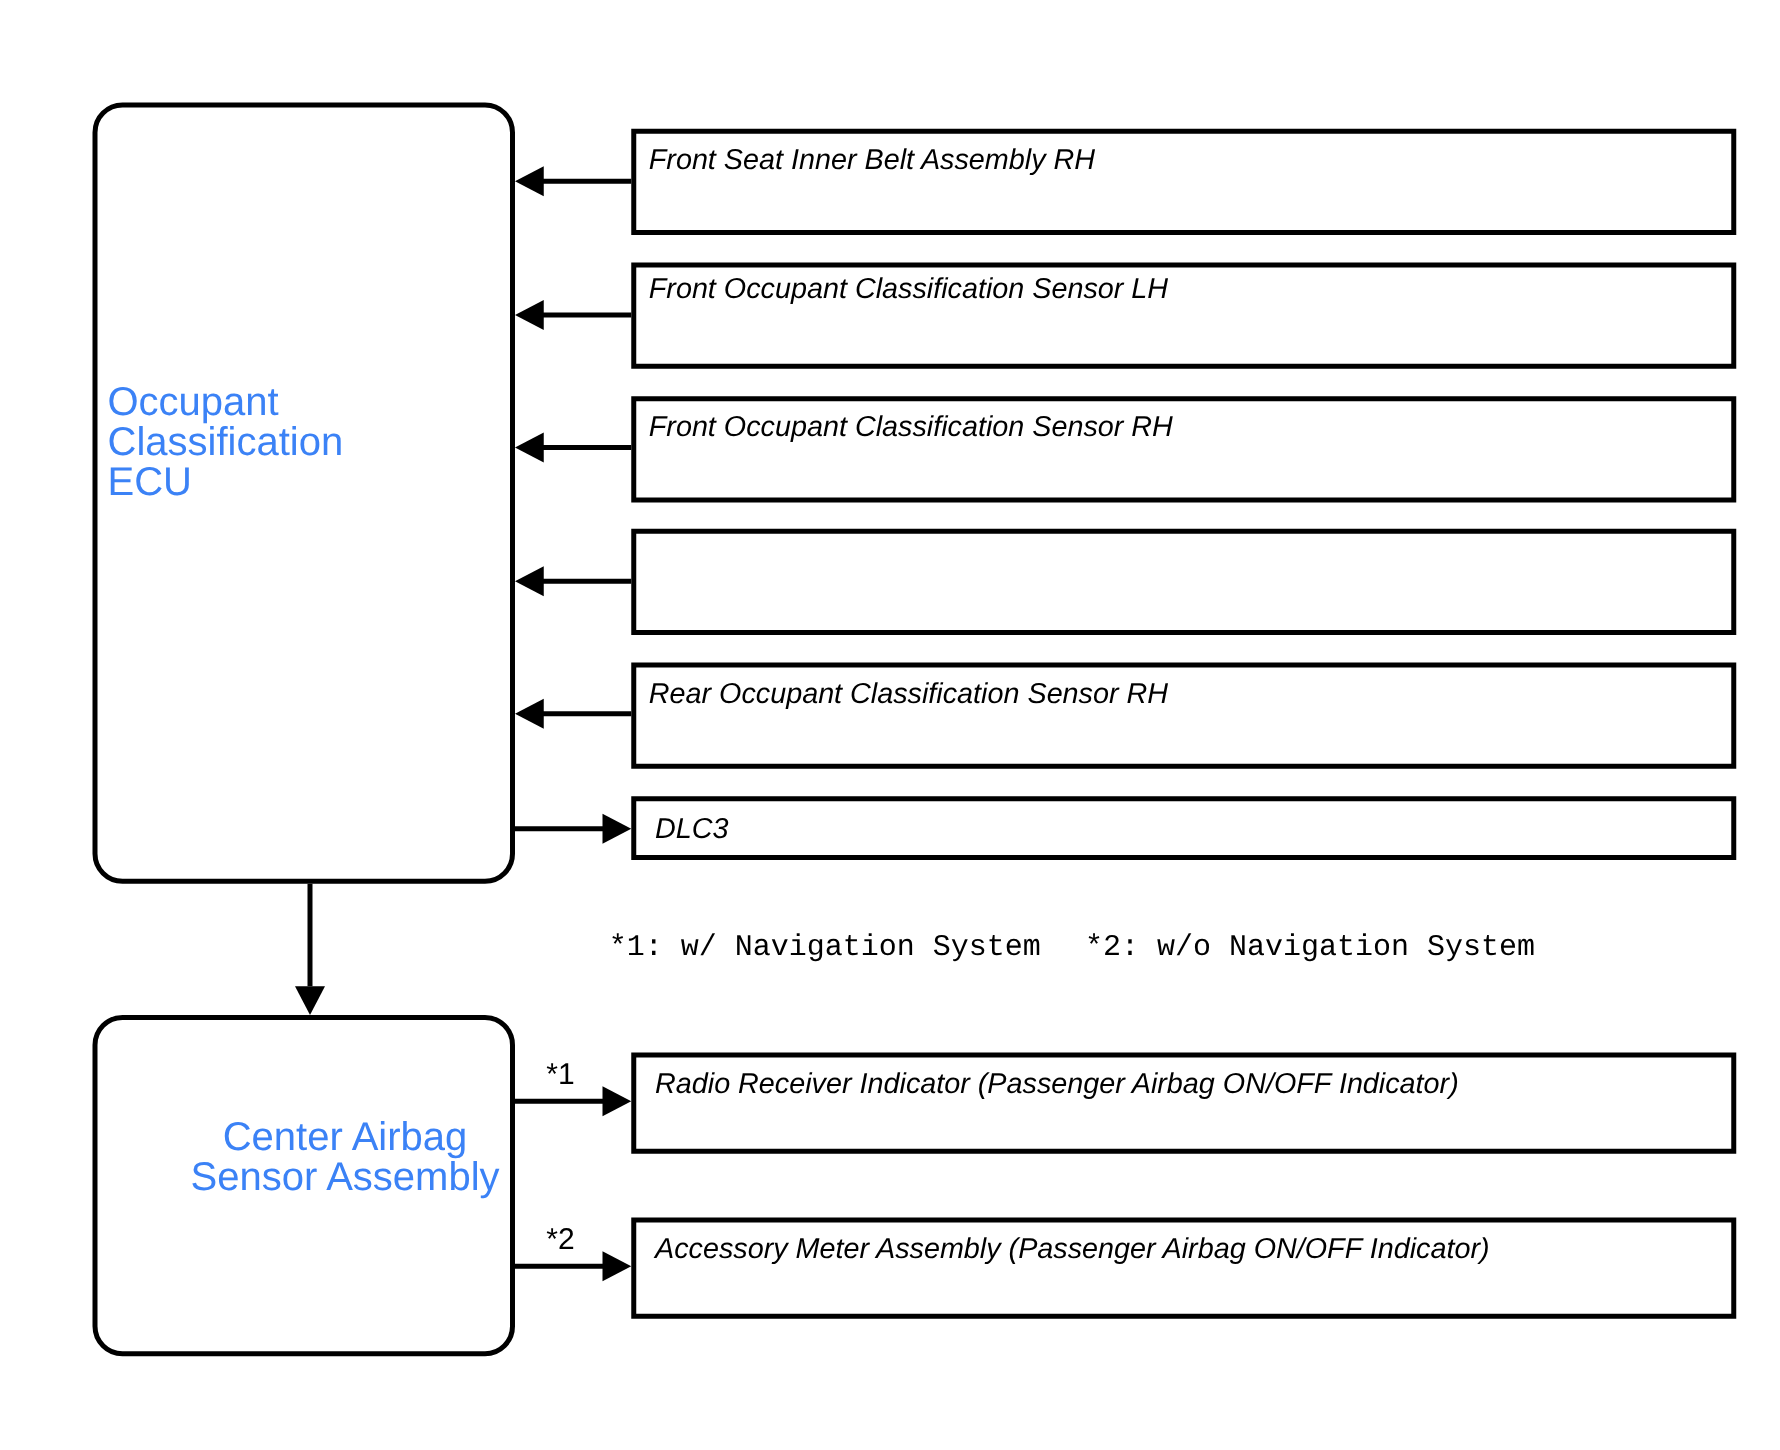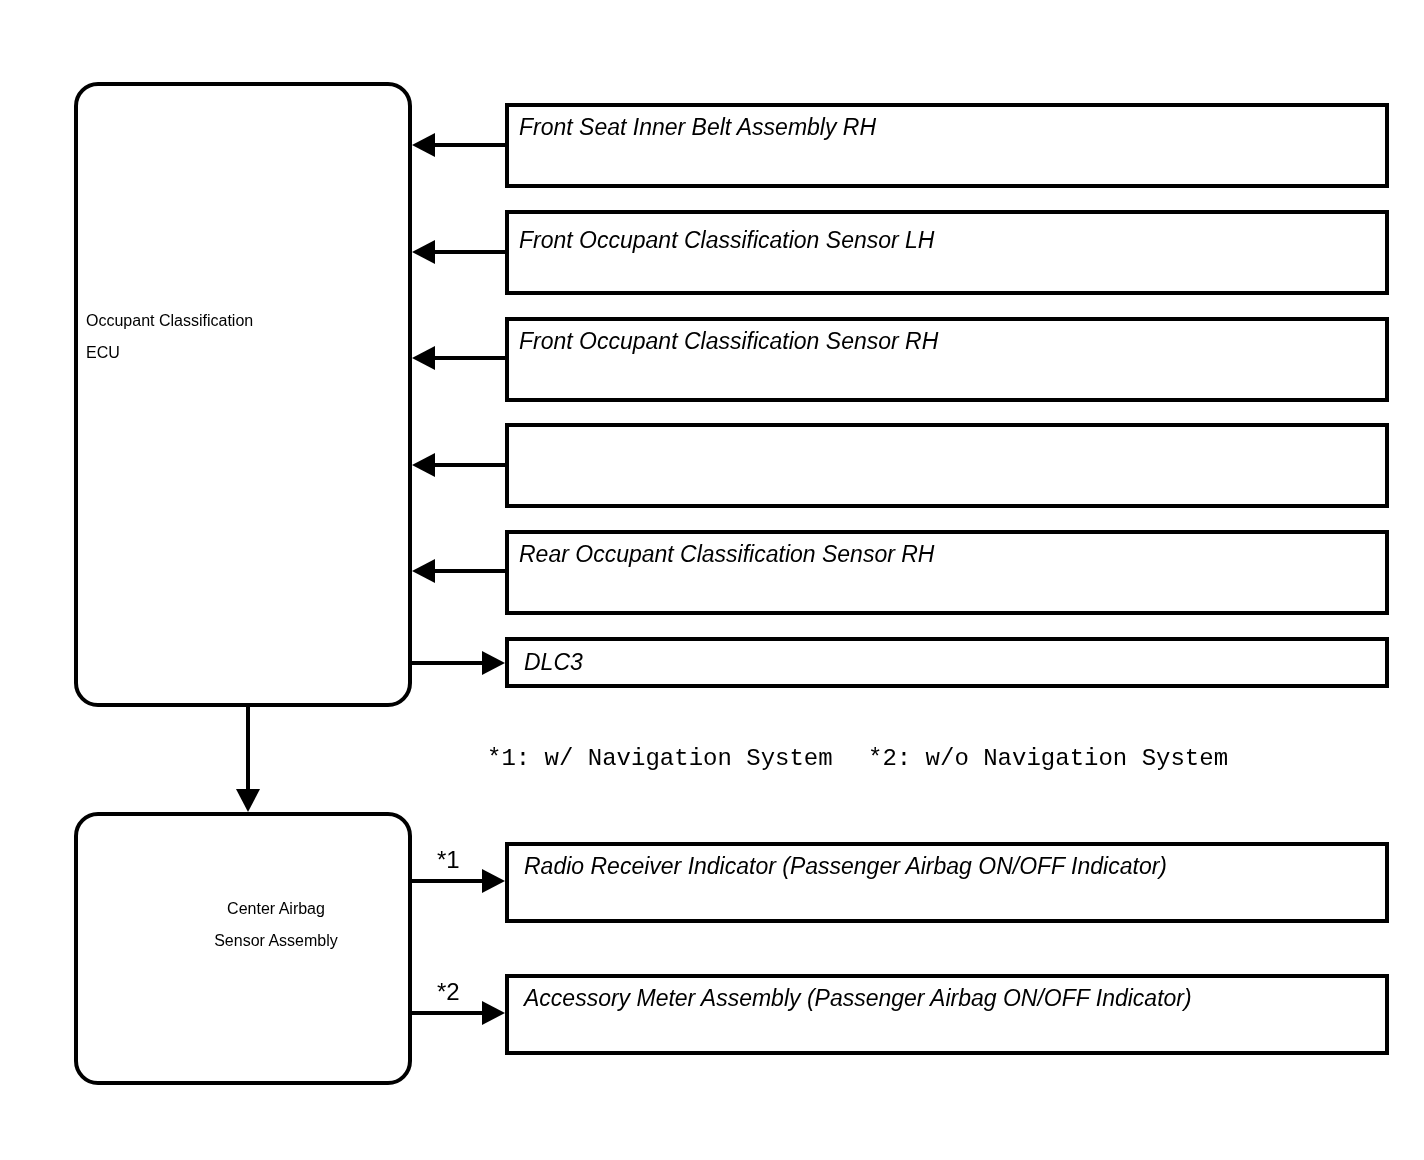--- a/index.html
+++ b/index.html
@@ -21,24 +21,24 @@
   
   .unit-box {
     position: absolute;
     box-sizing: border-box;
     border: 4px solid #000000;
     border-radius: 24px;
     background: #ffffff;
   }
   .unit-label {
     position: absolute;
-    font-size: 16px;
+    font-size: 32px;
     line-height: 32px;
     white-space: pre-line;
-    color: #000000;
+    color: #3b82f6;
   }
   
   .comp-box {
     position: absolute;
     box-sizing: border-box;
     border: 4px solid #000000;
     background: #ffffff;
   }
   .comp-label {
     position: absolute;
@@ -107,21 +107,21 @@
 <div id="diagram">
 
   <div class="unit-box" style="left:74px; top:82px; width:338px; height:625px;"></div>
   <div class="unit-label" style="left:86px; top:305px; width:320px;">Occupant Classification
 ECU</div>
 
   <div class="comp-box" style="left:505px; top:103px; width:884px; height:85px;"></div>
   <div class="comp-label" style="left:519px; top:113px;">Front Seat Inner Belt Assembly RH</div>
 
   <div class="comp-box" style="left:505px; top:210px; width:884px; height:85px;"></div>
-  <div class="comp-label" style="left:519px; top:226px;">Front Occupant Classification Sensor LH</div>
+  <div class="comp-label" style="left:519px; top:216px;">Front Occupant Classification Sensor LH</div>
 
   <div class="comp-box" style="left:505px; top:317px; width:884px; height:85px;"></div>
   <div class="comp-label" style="left:519px; top:327px;">Front Occupant Classification Sensor RH</div>
 
   <div class="comp-box" style="left:505px; top:423px; width:884px; height:85px;"></div>
 
   <div class="comp-box" style="left:505px; top:530px; width:884px; height:85px;"></div>
   <div class="comp-label" style="left:519px; top:540px;">Rear Occupant Classification Sensor RH</div>
 
   <div class="comp-box" style="left:505px; top:637px; width:884px; height:51px;"></div>

